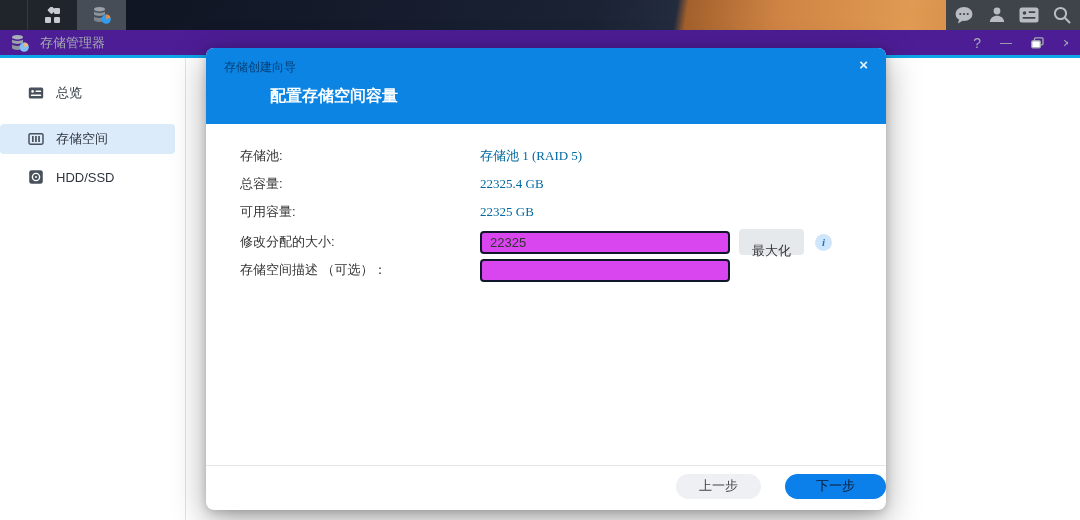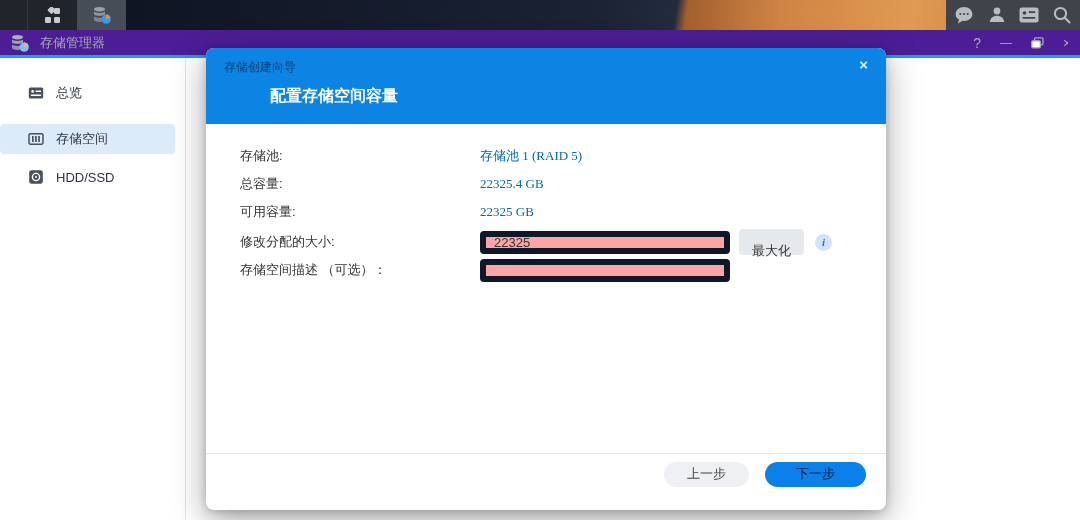--- a/index.html
+++ b/index.html
@@ -59,37 +59,37 @@
   .dlg-title { position:absolute; left:18px; top:11px; font-size:12px; color:rgba(0,20,45,0.62); }
   .dlg-close { position:absolute; right:18px; top:8px; font-size:15px; font-weight:bold; color:#e2f1fd; cursor:pointer; }
   .dlg-heading { position:absolute; left:26px; top:38px; font-size:16px; font-weight:bold; color:#fff;padding-left:38px; }
 
   .dlg-body { padding:18px 0 0 34px; }
   .row { display:flex; align-items:center; height:28px; }
   .row .lbl { width:240px; color:#333; }
   .row .val { color:#0369a1;font-family:Liberation Serif, serif; }
   .row.gap { margin-top:2px; }
   .txt-input {
-    width:250px; height:23px; border:6px solid #0f172a; border-radius:4px;
-    padding:0 8px; font-size:13px; color:#333; font-family:inherit; outline:none; background:#fca5a5;
+    width:250px; height:23px; border:2px solid #0f172a; border-radius:4px;
+    padding:0 8px; font-size:13px; color:#333; font-family:inherit; outline:none; background:#d946ef;
   }
   .btn-max {
     margin-left:9px; height:24px; padding:13px 13px; background:#e6e9ec; border:none;
     border-radius:4px; font-size:13px; color:#333; font-family:inherit; cursor:pointer;
   }
   .info-badge {
     margin-left:11px; width:17px; height:17px; border-radius:50%;
     background:#cfe6fa; color:#1779d6; font:bold italic 11px "Liberation Serif","DejaVu Serif",serif;
     display:flex; align-items:center; justify-content:center; cursor:pointer;
   }
 
   .dlg-footer {
-    position:absolute; left:0; bottom:16px; width:100%; height:41px;
+    position:absolute; left:0; bottom:4px; width:100%; height:41px;
     border-top:1px solid #e5e8eb; display:flex; align-items:center;
-    justify-content:flex-end; gap:16px; padding-right:20px;
+    justify-content:flex-end; gap:24px; 
   }
   .btn-pill {
     height:25px; border:none; border-radius:13px; font-size:13px; font-family:inherit; cursor:pointer;
   }
   .btn-prev { background:#eef0f3; color:#444; padding:0 23px; }
   .btn-next { background:#0c80ea; color:#0f172a; width:101px; }
 </style>
 </head>
 <body>
 

